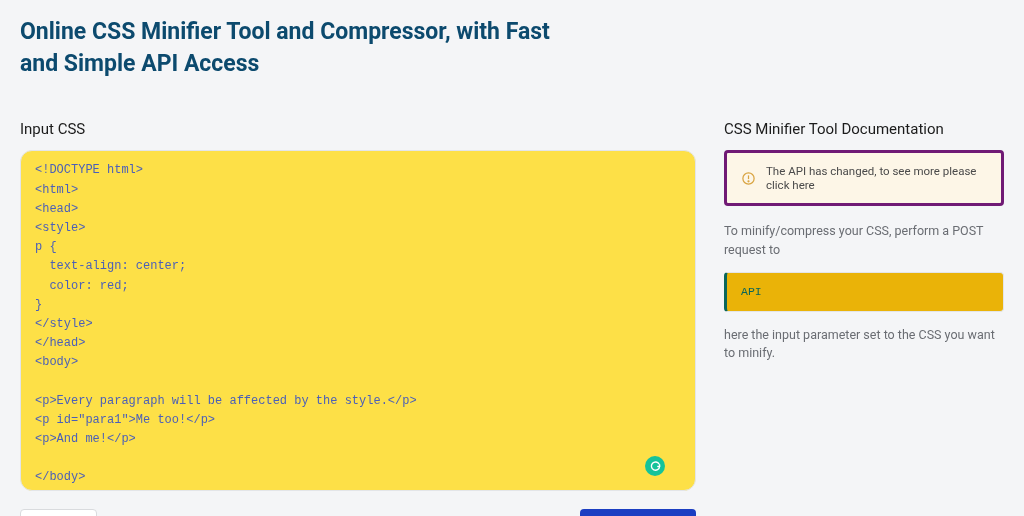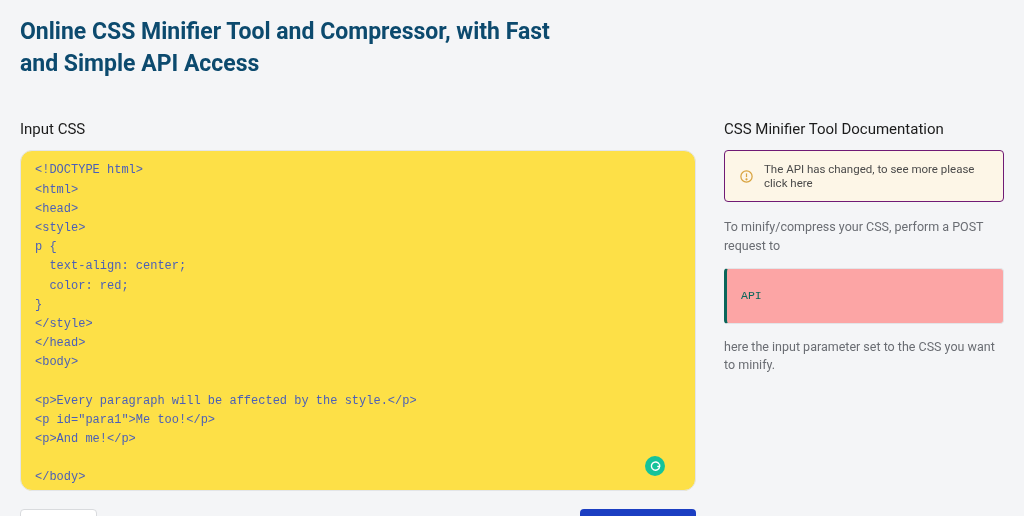--- a/index.html
+++ b/index.html
@@ -93,21 +93,21 @@
       color: #3a3c40;
     }
     .btn-minify {
       background: #1b3ec2;
       color: #fff;
       padding: 9px 38px;
       font-weight: 600;
     }
     .alert-box {
       background: #fdf6e7;
-      border: 1px solid #701a75;
+      border: 3px solid #701a75;
       border-radius: 4px;
       padding: 11px 14px;
       display: flex;
       align-items: center;
       gap: 10px;
       margin-bottom: 16px;
     }
     .alert-box .alert-icon {
       width: 15px;
       height: 15px;
@@ -117,25 +117,25 @@
       font-size: 11.5px;
       color: #4a4a4a;
     }
     .doc-intro {
       font-size: 12.5px;
       color: #6a6d73;
       line-height: 1.5;
       margin-bottom: 12px;
     }
     .api-block {
-      background: #fca5a5;
+      background: #eab308;
       border: 1px solid #e3e5e8;
       border-left: 3px solid #0a665a;
       border-radius: 4px;
-      padding: 18px 14px;
+      padding: 10px 14px;
       font-family: Menlo, Consolas, "Courier New", monospace;
       font-size: 11.5px;
       color: #0a665a;
       line-height: 1.55;
       word-break: break-all;
       margin-bottom: 14px;
     }
     .api-label { display: block; }
     .api-url { display: block; }
     .doc-followup {

